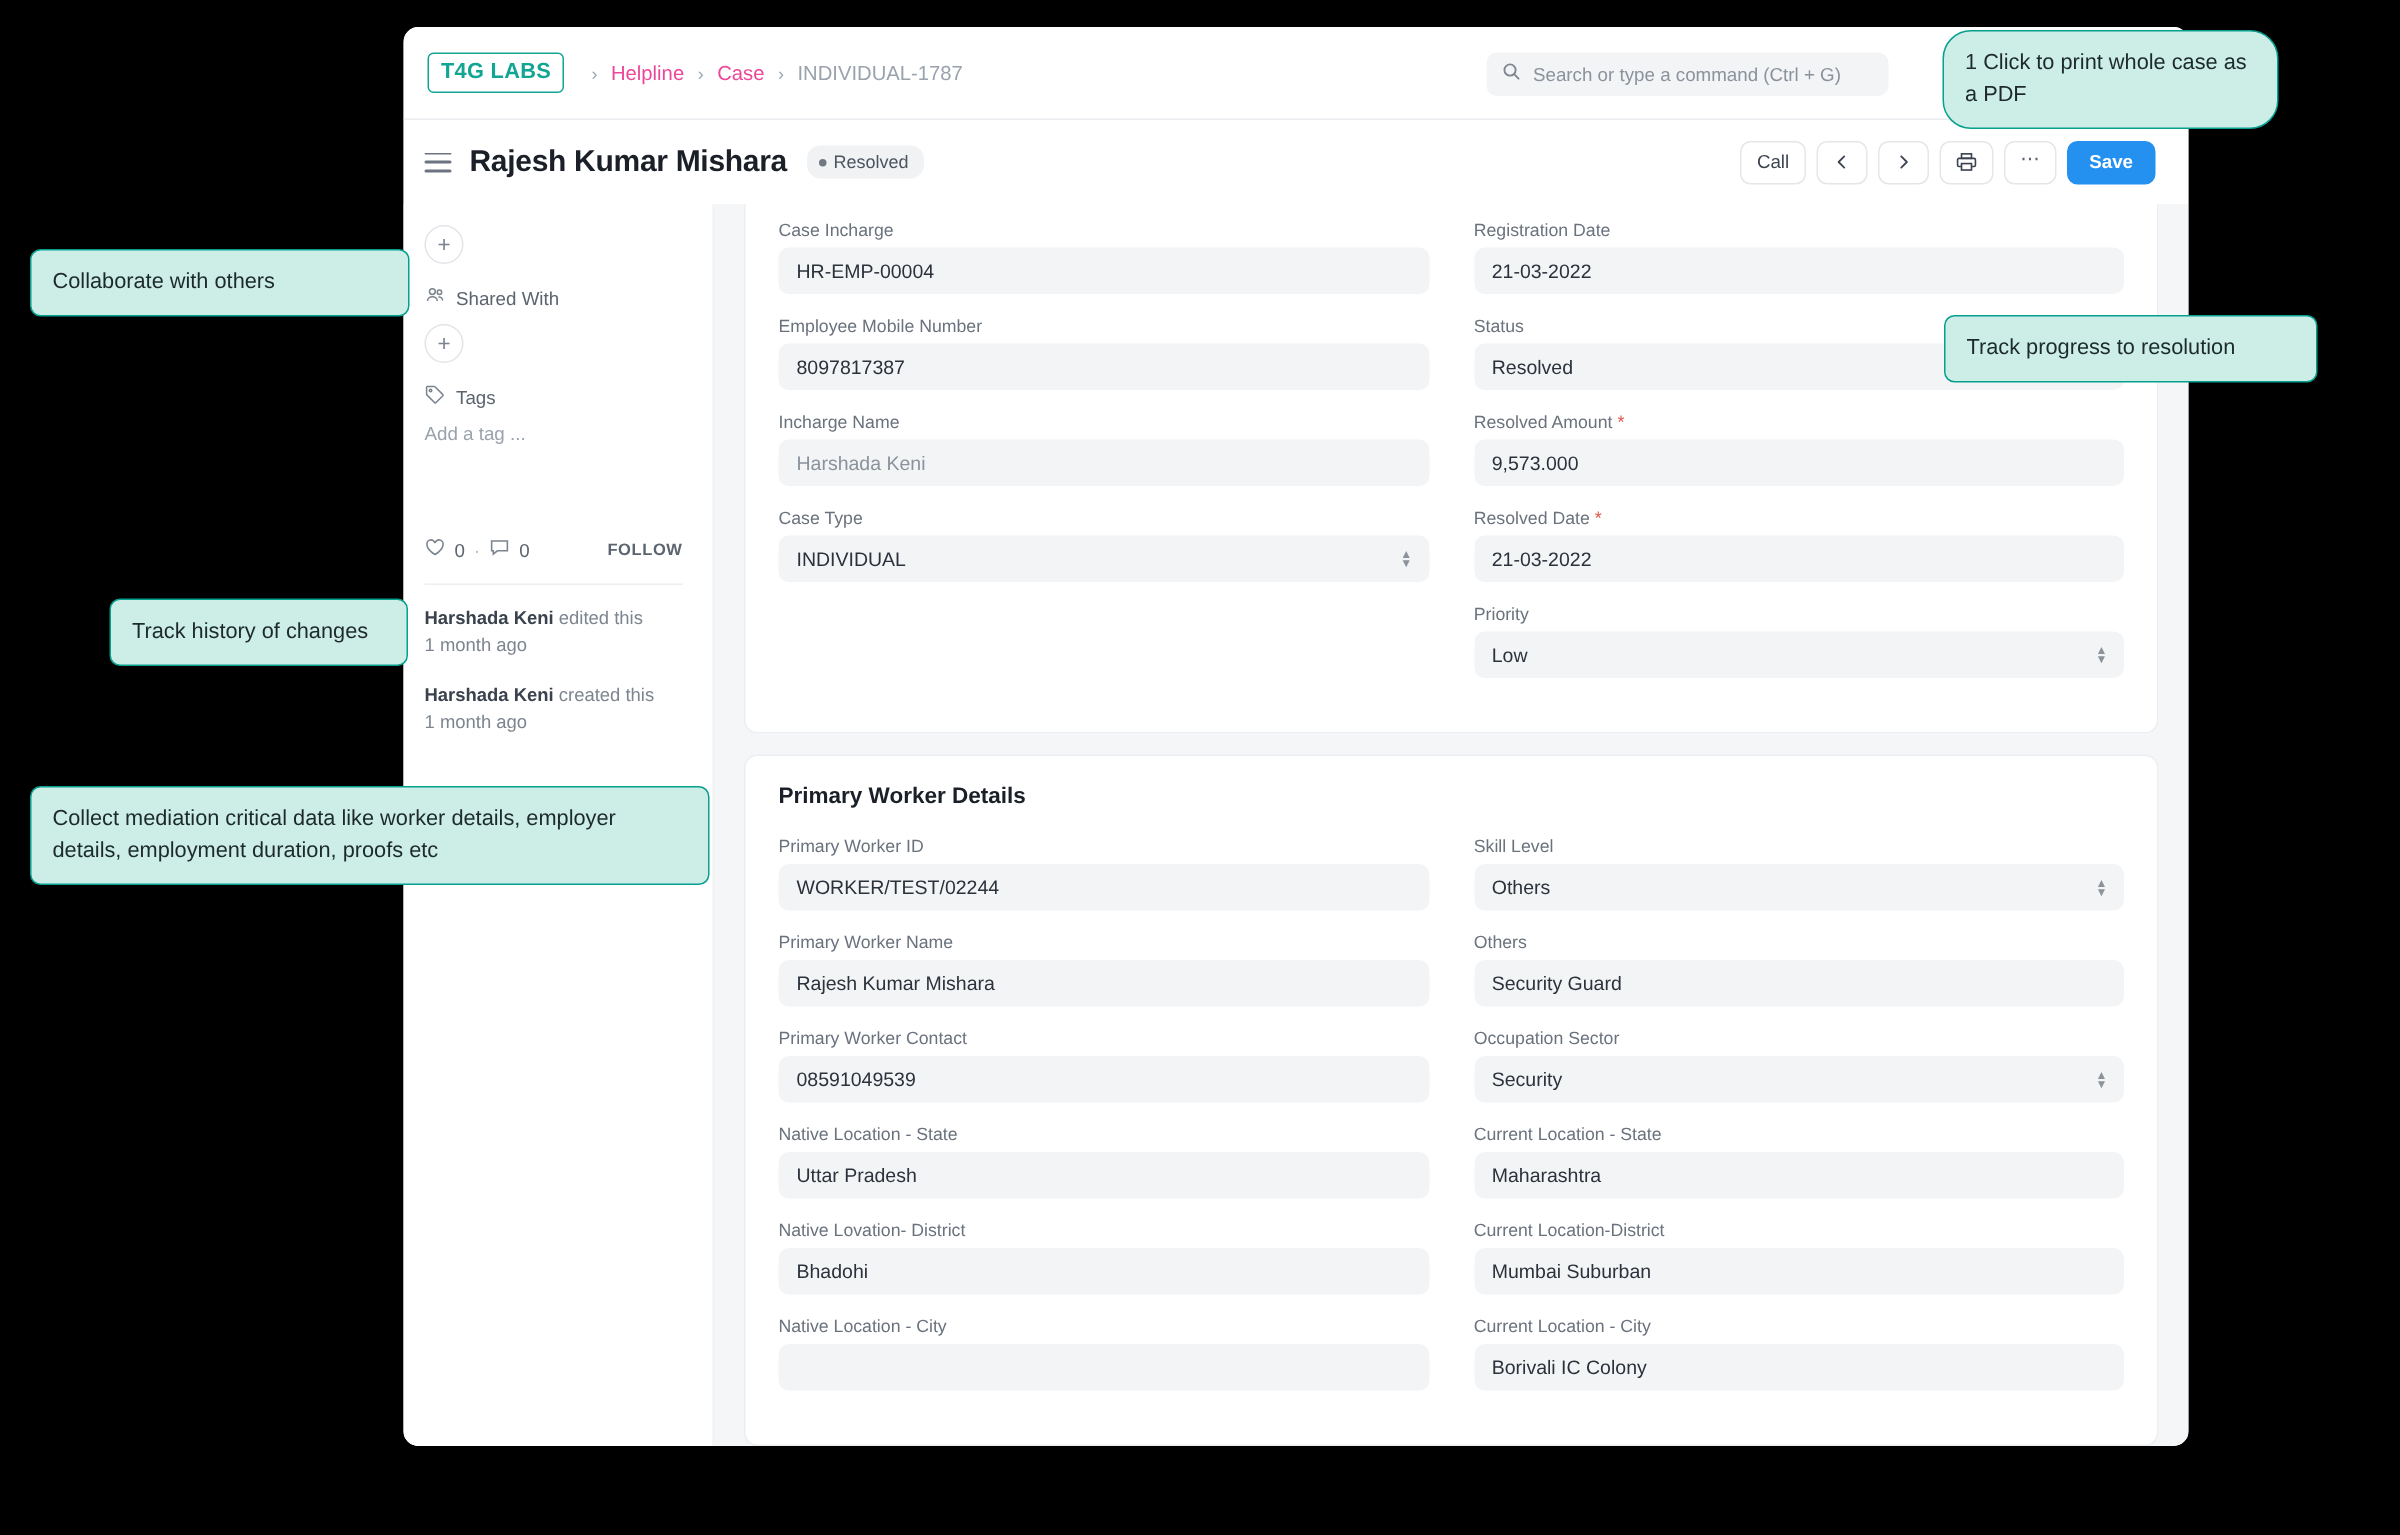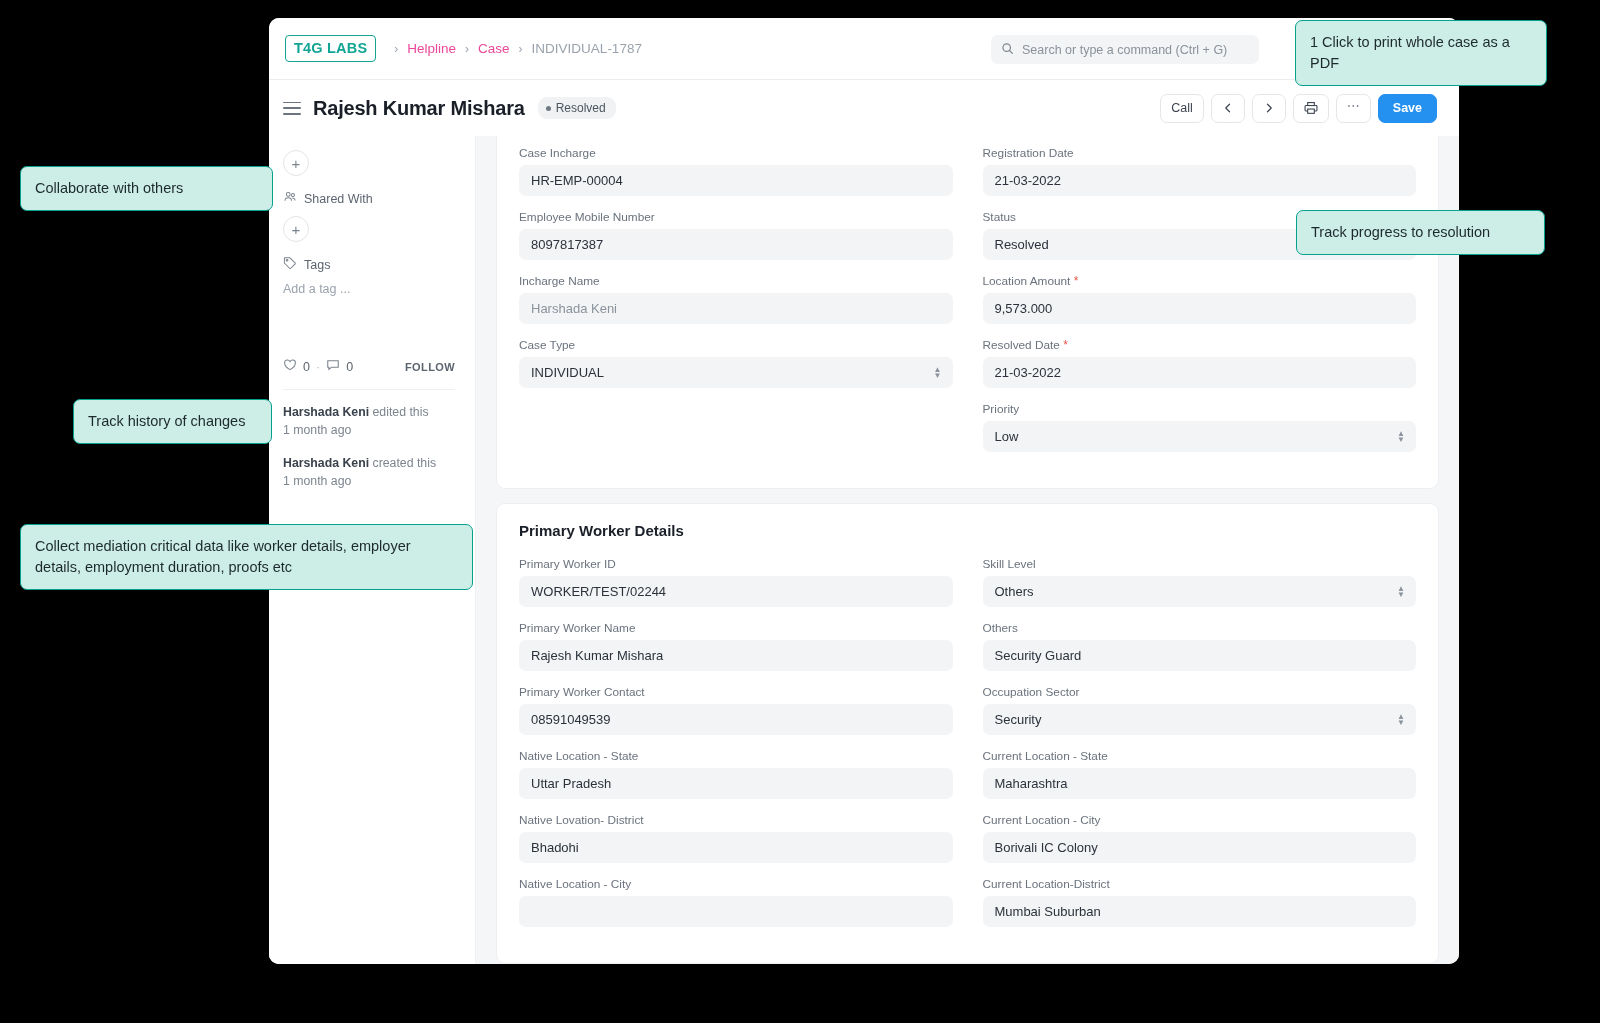--- a/index.html
+++ b/index.html
@@ -272,21 +272,21 @@
     border-radius: 7px;
     color: #1d2a2d;
     font-size: 14.5px;
     line-height: 1.45;
     padding: 11px 14px;
     z-index: 40;
   }
   #callout-collaborate { left: 20px;  top: 166px; width: 253px; }
   #callout-history     { left: 73px;  top: 399px; width: 199px; }
   #callout-collect     { left: 20px;  top: 524px; width: 453px; }
-  #callout-print       { left: 1295px; top: 20px; width: 252px; }
+  #callout-print       { left: 1295px; top: 20px; width: 224px; border-radius: 19px; }
   #callout-progress    { left: 1296px; top: 210px; width: 249px; }
 </style>
 </head>
 <body>
 
 <div class="app-window">
 
   <div class="navbar">
     <div class="brand-logo">T4G LABS</div>
 
@@ -446,21 +446,21 @@
               <div class="field-input">21-03-2022</div>
             </div>
             <div class="field">
               <span class="field-label">Status</span>
               <div class="field-input select">
                 <span>Resolved</span>
                 <span class="select-caret">▲<br>▼</span>
               </div>
             </div>
             <div class="field">
-              <span class="field-label"><span>Location Amount</span> <span class="req">*</span></span>
+              <span class="field-label"><span>Resolved Amount</span> <span class="req">*</span></span>
               <div class="field-input">9,573.000</div>
             </div>
             <div class="field">
               <span class="field-label"><span>Resolved Date</span> <span class="req">*</span></span>
               <div class="field-input">21-03-2022</div>
             </div>
             <div class="field">
               <span class="field-label">Priority</span>
               <div class="field-input select">
                 <span>Low</span>
@@ -520,26 +520,26 @@
               <div class="field-input select">
                 <span>Security</span>
                 <span class="select-caret">▲<br>▼</span>
               </div>
             </div>
             <div class="field">
               <span class="field-label">Current Location - State</span>
               <div class="field-input">Maharashtra</div>
             </div>
             <div class="field">
+              <span class="field-label">Current Location-District</span>
+              <div class="field-input">Mumbai Suburban</div>
+            </div>
+            <div class="field">
               <span class="field-label">Current Location - City</span>
               <div class="field-input">Borivali IC Colony</div>
-            </div>
-            <div class="field">
-              <span class="field-label">Current Location-District</span>
-              <div class="field-input">Mumbai Suburban</div>
             </div>
           </div>
 
         </div>
       </div>
 
     </div>
   </div>
 </div>
 

